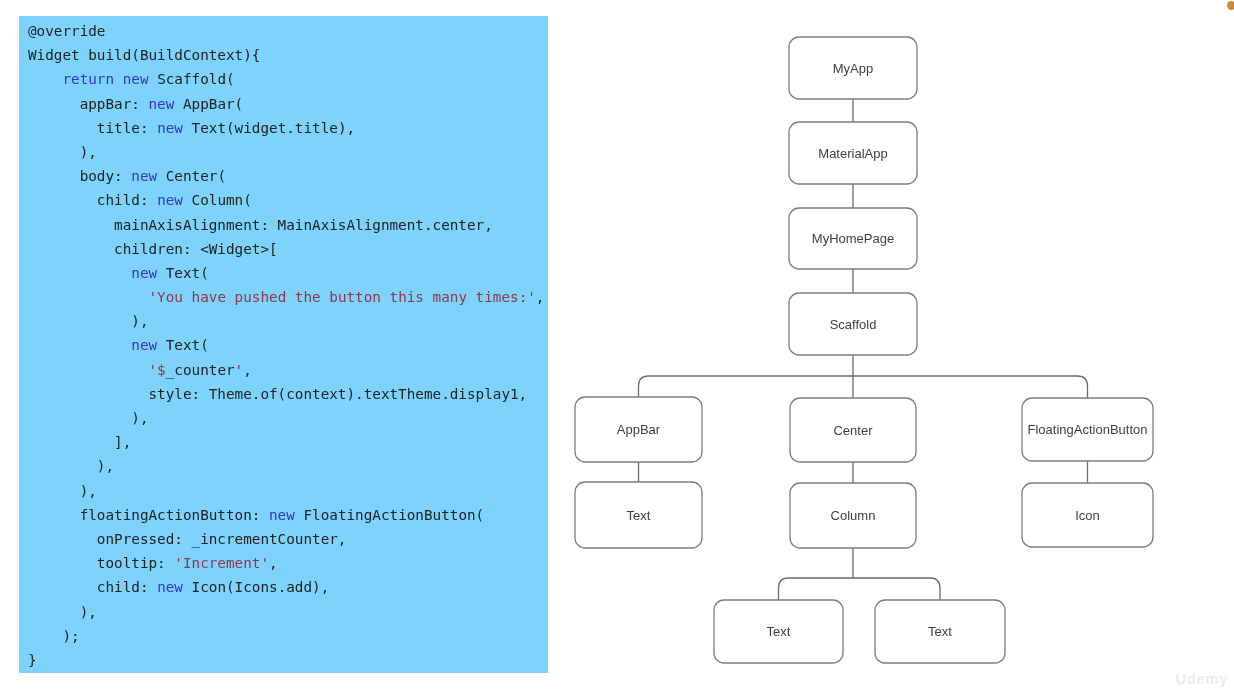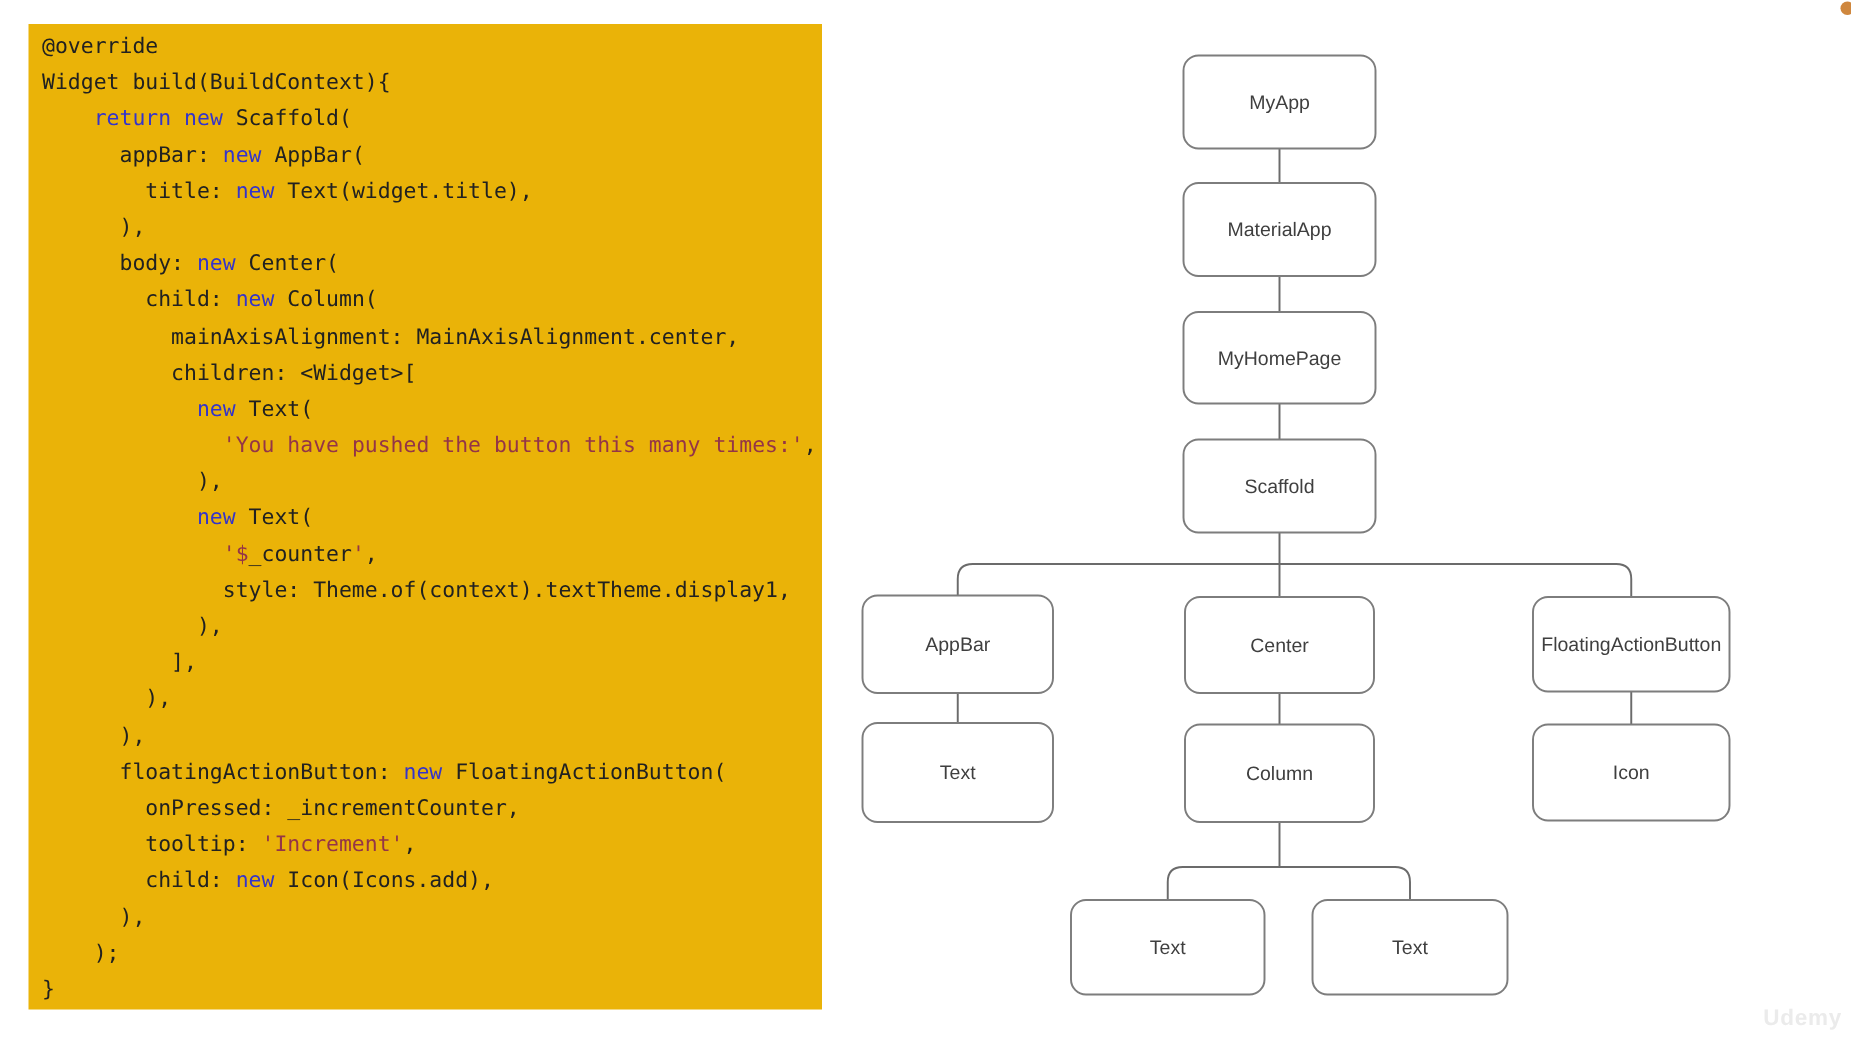--- a/index.html
+++ b/index.html
@@ -29,21 +29,21 @@
     position:absolute;right:6px;bottom:6px;
     font-family:"Liberation Sans",sans-serif;font-weight:bold;font-size:15px;
     color:#ebebeb;letter-spacing:0.5px;
   }
 </style>
 </head>
 <body>
 
 <div class="stage">
 
-  <div class="code-panel" style="background: #eab308;">
+  <div class="code-panel" style="background: #7dd3fc;">
     <pre id="code"><div class="code-line"><span style="color: rgb(33, 33, 33);">@override</span></div><div class="code-line"><span style="color: rgb(33, 33, 33);">Widget build(BuildContext){</span></div><div class="code-line"><span style="color: rgb(33, 33, 33);">    </span><span style="color: rgb(52, 52, 203);">return</span><span style="color: rgb(33, 33, 33);"> </span><span style="color: rgb(52, 52, 203);">new</span><span style="color: rgb(33, 33, 33);"> Scaffold(</span></div><div class="code-line"><span style="color: rgb(33, 33, 33);">      appBar: </span><span style="color: rgb(52, 52, 203);">new</span><span style="color: rgb(33, 33, 33);"> AppBar(</span></div><div class="code-line"><span style="color: rgb(33, 33, 33);">        title: </span><span style="color: rgb(52, 52, 203);">new</span><span style="color: rgb(33, 33, 33);"> Text(widget.title),</span></div><div class="code-line"><span style="color: rgb(33, 33, 33);">      ),</span></div><div class="code-line"><span style="color: rgb(33, 33, 33);">      body: </span><span style="color: rgb(52, 52, 203);">new</span><span style="color: rgb(33, 33, 33);"> Center(</span></div><div class="code-line"><span style="color: rgb(33, 33, 33);">        child: </span><span style="color: rgb(52, 52, 203);">new</span><span style="color: rgb(33, 33, 33);"> Column(</span></div><div class="code-line"><span style="color: rgb(33, 33, 33);">          mainAxisAlignment: MainAxisAlignment.center,</span></div><div class="code-line"><span style="color: rgb(33, 33, 33);">          children: &lt;Widget&gt;[</span></div><div class="code-line"><span style="color: rgb(33, 33, 33);">            </span><span style="color: rgb(52, 52, 203);">new</span><span style="color: rgb(33, 33, 33);"> Text(</span></div><div class="code-line"><span style="color: rgb(33, 33, 33);">              </span><span style="color: rgb(148, 53, 71);">'You have pushed the button this many times:'</span><span style="color: rgb(33, 33, 33);">,</span></div><div class="code-line"><span style="color: rgb(33, 33, 33);">            ),</span></div><div class="code-line"><span style="color: rgb(33, 33, 33);">            </span><span style="color: rgb(52, 52, 203);">new</span><span style="color: rgb(33, 33, 33);"> Text(</span></div><div class="code-line"><span style="color: rgb(33, 33, 33);">              </span><span style="color: rgb(148, 53, 71);">'$</span><span style="color: rgb(33, 33, 33);">_counter</span><span style="color: rgb(148, 53, 71);">'</span><span style="color: rgb(33, 33, 33);">,</span></div><div class="code-line"><span style="color: rgb(33, 33, 33);">              style: Theme.of(context).textTheme.display1,</span></div><div class="code-line"><span style="color: rgb(33, 33, 33);">            ),</span></div><div class="code-line"><span style="color: rgb(33, 33, 33);">          ],</span></div><div class="code-line"><span style="color: rgb(33, 33, 33);">        ),</span></div><div class="code-line"><span style="color: rgb(33, 33, 33);">      ),</span></div><div class="code-line"><span style="color: rgb(33, 33, 33);">      floatingActionButton: </span><span style="color: rgb(52, 52, 203);">new</span><span style="color: rgb(33, 33, 33);"> FloatingActionButton(</span></div><div class="code-line"><span style="color: rgb(33, 33, 33);">        onPressed: _incrementCounter,</span></div><div class="code-line"><span style="color: rgb(33, 33, 33);">        tooltip: </span><span style="color: rgb(148, 53, 71);">'Increment'</span><span style="color: rgb(33, 33, 33);">,</span></div><div class="code-line"><span style="color: rgb(33, 33, 33);">        child: </span><span style="color: rgb(52, 52, 203);">new</span><span style="color: rgb(33, 33, 33);"> Icon(Icons.add),</span></div><div class="code-line"><span style="color: rgb(33, 33, 33);">      ),</span></div><div class="code-line"><span style="color: rgb(33, 33, 33);">    );</span></div><div class="code-line"><span style="color: rgb(33, 33, 33);">}</span></div></pre>
   </div>
 
   <svg id="tree" class="tree-svg" viewBox="0 0 1234 693">
       <path d="M 853 99 L 853 122" fill="none" stroke="#6b6b6b" stroke-width="1.3"></path>
       <path d="M 853 184 L 853 208" fill="none" stroke="#6b6b6b" stroke-width="1.3"></path>
       <path d="M 853 269 L 853 293" fill="none" stroke="#6b6b6b" stroke-width="1.3"></path>
       <path d="M 853 355 V 376" fill="none" stroke="#6b6b6b" stroke-width="1.3"></path>
       <path d="M 638.5 397 V 386 Q 638.5 376 648.5 376 H 1077.5 Q 1087.5 376 1087.5 386 V 398" fill="none" stroke="#6b6b6b" stroke-width="1.3"></path>
       <path d="M 853 376 V 398" fill="none" stroke="#6b6b6b" stroke-width="1.3"></path>

